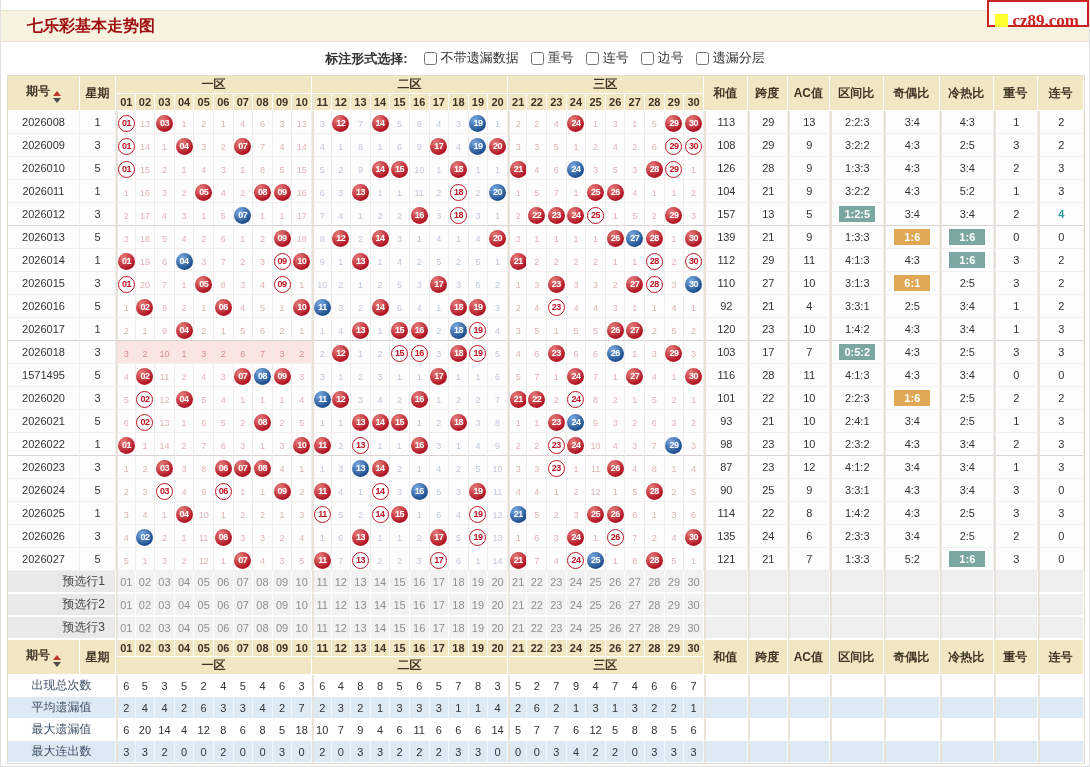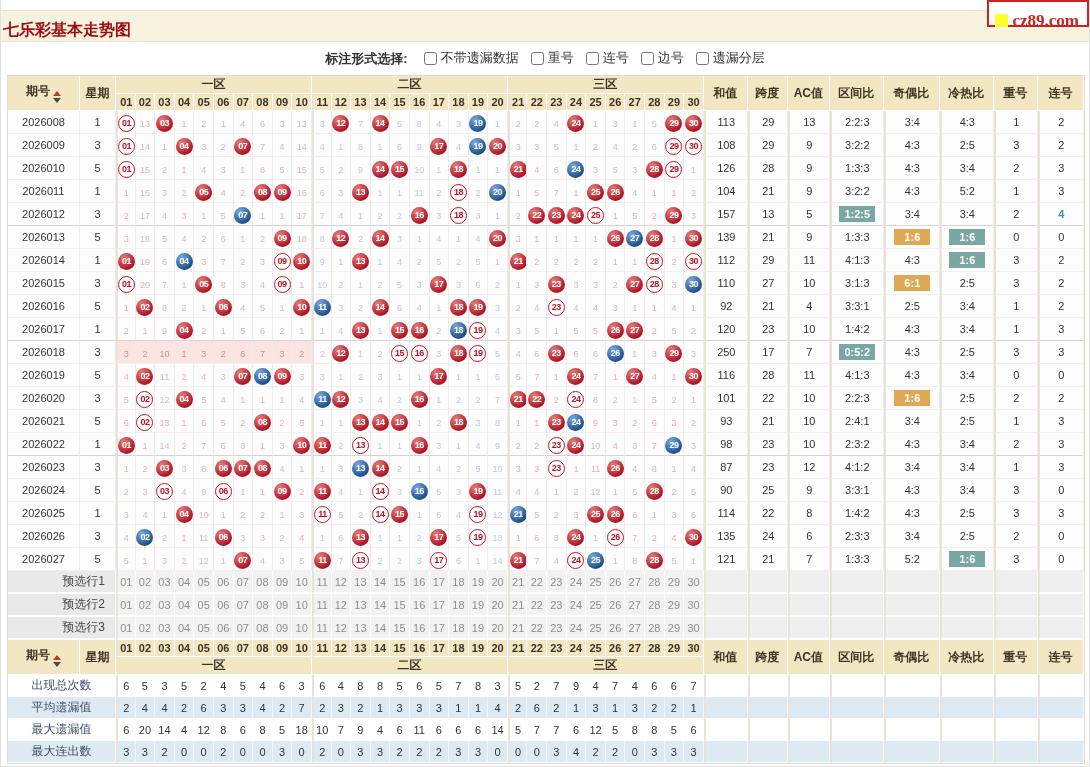--- a/index.html
+++ b/index.html
@@ -1,21 +1,21 @@
 <!DOCTYPE html>
 <html><head>
 <meta charset="utf-8">
 <style>
 * { margin:0; padding:0; box-sizing:border-box; }
 body { background:#fff; font-family:"Liberation Sans","DejaVu Sans",sans-serif; }
 .page { position:relative; width:1090px; height:767px; overflow:hidden; background:#fff;
         border-left:1px solid #e0e0e0; border-right:1px solid #e0e0e0; border-bottom:1px solid #e0e0e0; }
 .topbar { position:absolute; top:10px; left:0; right:0; height:32px; background:#f8f2e1;
           border-top:1px solid #ece3c8; border-bottom:1px solid #ece3c8;
-          display:flex; align-items:flex-end; padding:0 2px; }
+          display:flex; align-items:center; padding:0 26px; }
 .title { color:#9e0b0f; font-weight:bold; font-size:16px; }
 .controls { margin-left:auto; display:flex; align-items:center; gap:9px; font-size:13px; color:#333; }
 .lnk { color:#2244cc; text-decoration:underline; cursor:pointer; }
 .sel { height:22px; font-size:12px; border:1px solid #777; background:#fff; }
 .inp { height:21px; width:72px; border:1px solid #777; font-size:12px; text-align:center; color:#222; }
 .btn { height:22px; padding:0 9px; background:linear-gradient(#fdba62,#f08c2e); border:1px solid #d87f23;
        color:#fff; font-size:12px; font-weight:bold; cursor:pointer; }
 .logo { position:absolute; top:0; right:0; height:27px; background:#fff; border:2px solid #cc2222;
         display:flex; align-items:center; gap:4px; padding:14px 8px 0 6px; z-index:9; }
 .logo .sq { width:13px; height:13px; background:#ffff2e; }
@@ -636,31 +636,31 @@
           <td class="nc gs"><span class="m mz1">4</span></td>
           <td class="nc"><span class="m mz1">6</span></td>
           <td class="nc"><span class="ball bR">23</span></td>
           <td class="nc"><span class="m mz1">6</span></td>
           <td class="nc"><span class="m mz1">6</span></td>
           <td class="nc"><span class="ball bS">26</span></td>
           <td class="nc"><span class="m mz1">1</span></td>
           <td class="nc"><span class="m mz1">3</span></td>
           <td class="nc"><span class="ball bR">29</span></td>
           <td class="nc"><span class="m mz1">3</span></td>
-          <td class="st gs">250</td>
+          <td class="st gs">103</td>
           <td class="st gs">17</td>
           <td class="st gs">7</td>
           <td class="st gs"><span class="chip teal">0:5:2</span></td>
           <td class="st gs">4:3</td>
           <td class="st gs">2:5</td>
           <td class="st gs">3</td>
           <td class="st gs">3</td>
         </tr>
         <tr>
-          <td class="issue">2026019</td>
+          <td class="issue">1571495</td>
           <td class="week">5</td>
           <td class="nc gs"><span class="m mz1">4</span></td>
           <td class="nc"><span class="ball bR">02</span></td>
           <td class="nc"><span class="m mz1">11</span></td>
           <td class="nc"><span class="m mz1">2</span></td>
           <td class="nc"><span class="m mz1">4</span></td>
           <td class="nc"><span class="m mz1">3</span></td>
           <td class="nc"><span class="ball bR">07</span></td>
           <td class="nc"><span class="ball bS">08</span></td>
           <td class="nc"><span class="ball bR">09</span></td>

